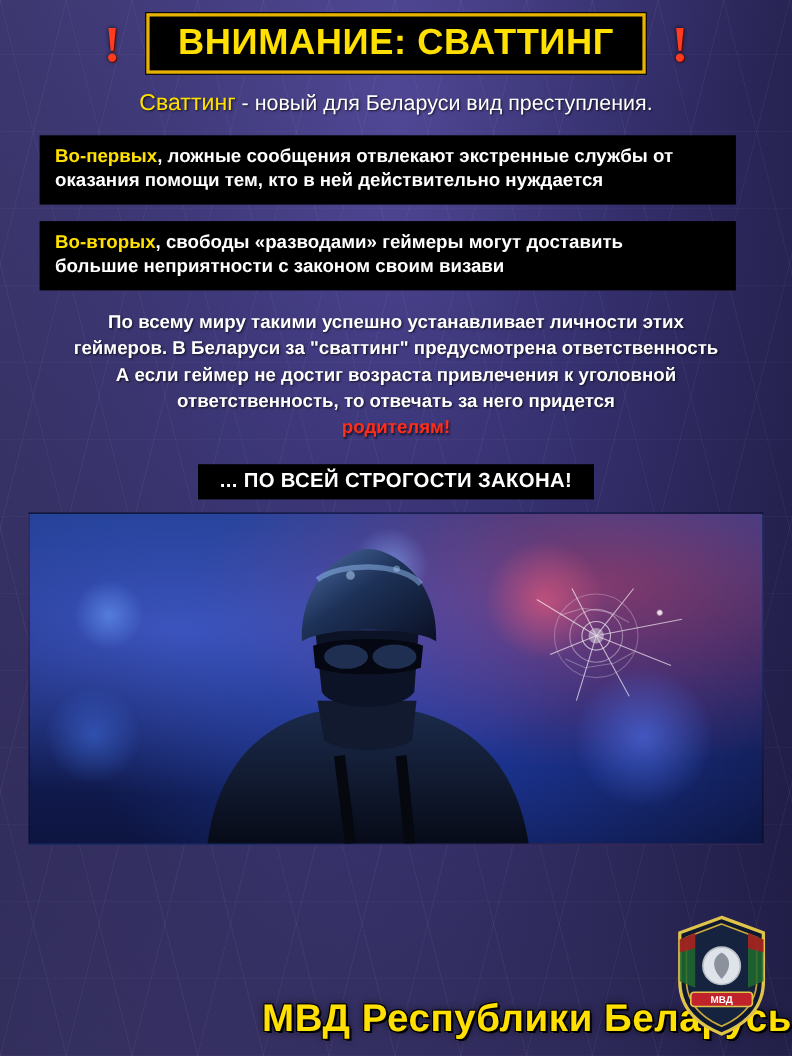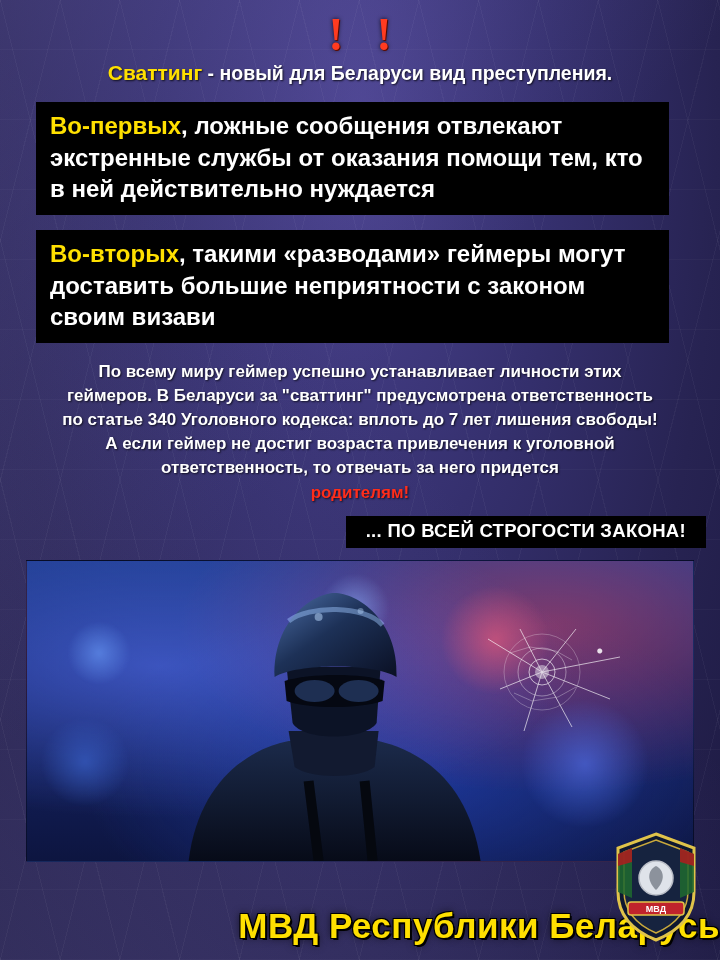--- a/index.html
+++ b/index.html
@@ -71,37 +71,37 @@
     white-space: nowrap;
     text-shadow: 1px 1px 2px rgba(0,0,0,0.9);
   }
 
   
   .intro {
     text-align: center;
     color: #ffffff;
     font-size: 19.5px;
     line-height: 1.28;
-    font-weight: bold;
-    margin: 2px 8px 0 8px;
+    font-weight: normal;
+    margin: 14px 8px 0 8px;
     text-shadow: 1px 1px 2px rgba(0,0,0,0.75);
   }
   .intro .accent {
     color: #ffe000;
     font-size: 21px;
   }
   .intro .l2 { display: block; }
 
   
   .blk {
     background: #000;
     margin: 15px 37px 0 22px;
     padding: 8px 26px 10px 14px;
     color: #ffffff;
-    font-size: 24px;
+    font-size: 17px;
     font-weight: bold;
     line-height: 1.32;
   }
   .blk .lead { color: #ffe000; }
 
   
   .body-text {
     text-align: center;
     color: #ffffff;
     font-size: 17px;
@@ -113,22 +113,22 @@
   .body-text span { display: block; }
   .body-text .red {
     display: inline;
     color: #ff2d1a;
     text-align: center;
   }
 
   
   .strict-wrap {
     display: flex;
-    justify-content: flex-end;
-    margin-top: 11px;
+    justify-content: center;
+    margin-top: 21px;
   }
   .strict {
     background: #000;
     color: #ffffff;
     font-size: 18.5px;
     font-weight: bold;
     padding: 4px 20px 6px 20px;
     letter-spacing: 0.3px;
   }
 
@@ -216,39 +216,41 @@
 </head>
 <body>
 
 <div class="poster">
   <div class="grid"></div>
 
   <div class="inner">
 
     <div class="header-row">
       <div class="excl">!</div>
+      <div class="title-box">
+        <div class="title">ВНИМАНИЕ: СВАТТИНГ</div>
+      </div>
       <div class="excl">!</div>
     </div>
 
     <div class="intro">
       <span class="accent">Сваттинг</span><span> - новый для Беларуси вид преступления.</span>
     </div>
 
     <div class="blk">
       <span class="lead">Во-первых</span><span>, ложные сообщения отвлекают экстренные службы от оказания помощи тем, кто в ней действительно нуждается</span>
     </div>
 
     <div class="blk">
-      <span class="lead">Во-вторых</span><span>, такими «разводами» геймеры могут доставить большие неприятности с законом своим визави</span>
+      <span class="lead">Во-вторых</span><span>, свободы «разводами» геймеры могут доставить большие неприятности с законом своим визави</span>
     </div>
 
     <div class="body-text">
-      <span>По всему миру геймер  успешно  устанавливает личности этих</span>
+      <span>По всему миру такими  успешно  устанавливает личности этих</span>
       <span>геймеров.  В Беларуси за "сваттинг" предусмотрена  ответственность</span>
-      <span>по статье 340 Уголовного кодекса: вплоть до 7 лет лишения  свободы!</span>
       <span>А если геймер не достиг возраста привлечения  к уголовной</span>
       <span><span>ответственность, то отвечать за него придется  </span><span class="red">родителям!</span></span>
     </div>
 
     <div class="strict-wrap">
       <div class="strict">... ПО ВСЕЙ СТРОГОСТИ ЗАКОНА!</div>
     </div>
 
     <div class="photo">
       <div class="bokeh b1"></div>

